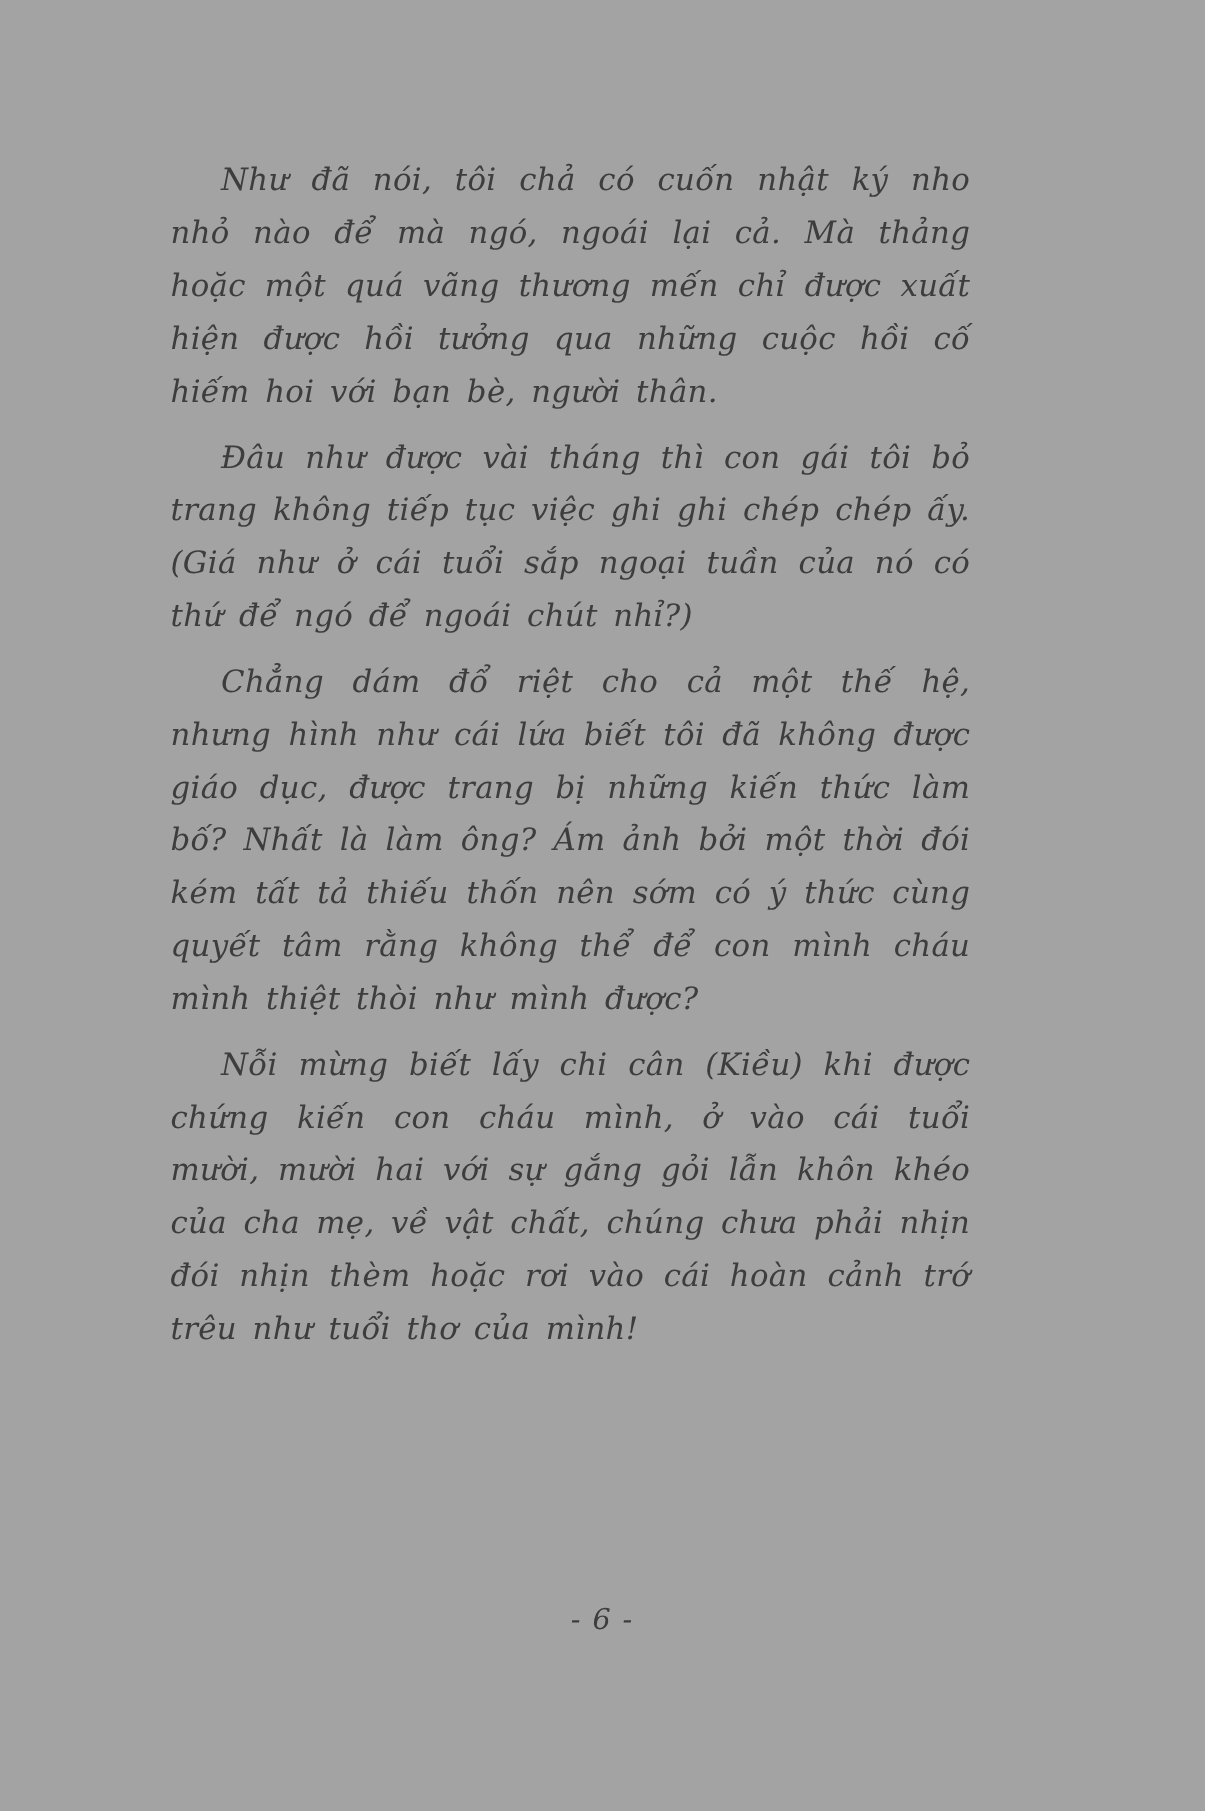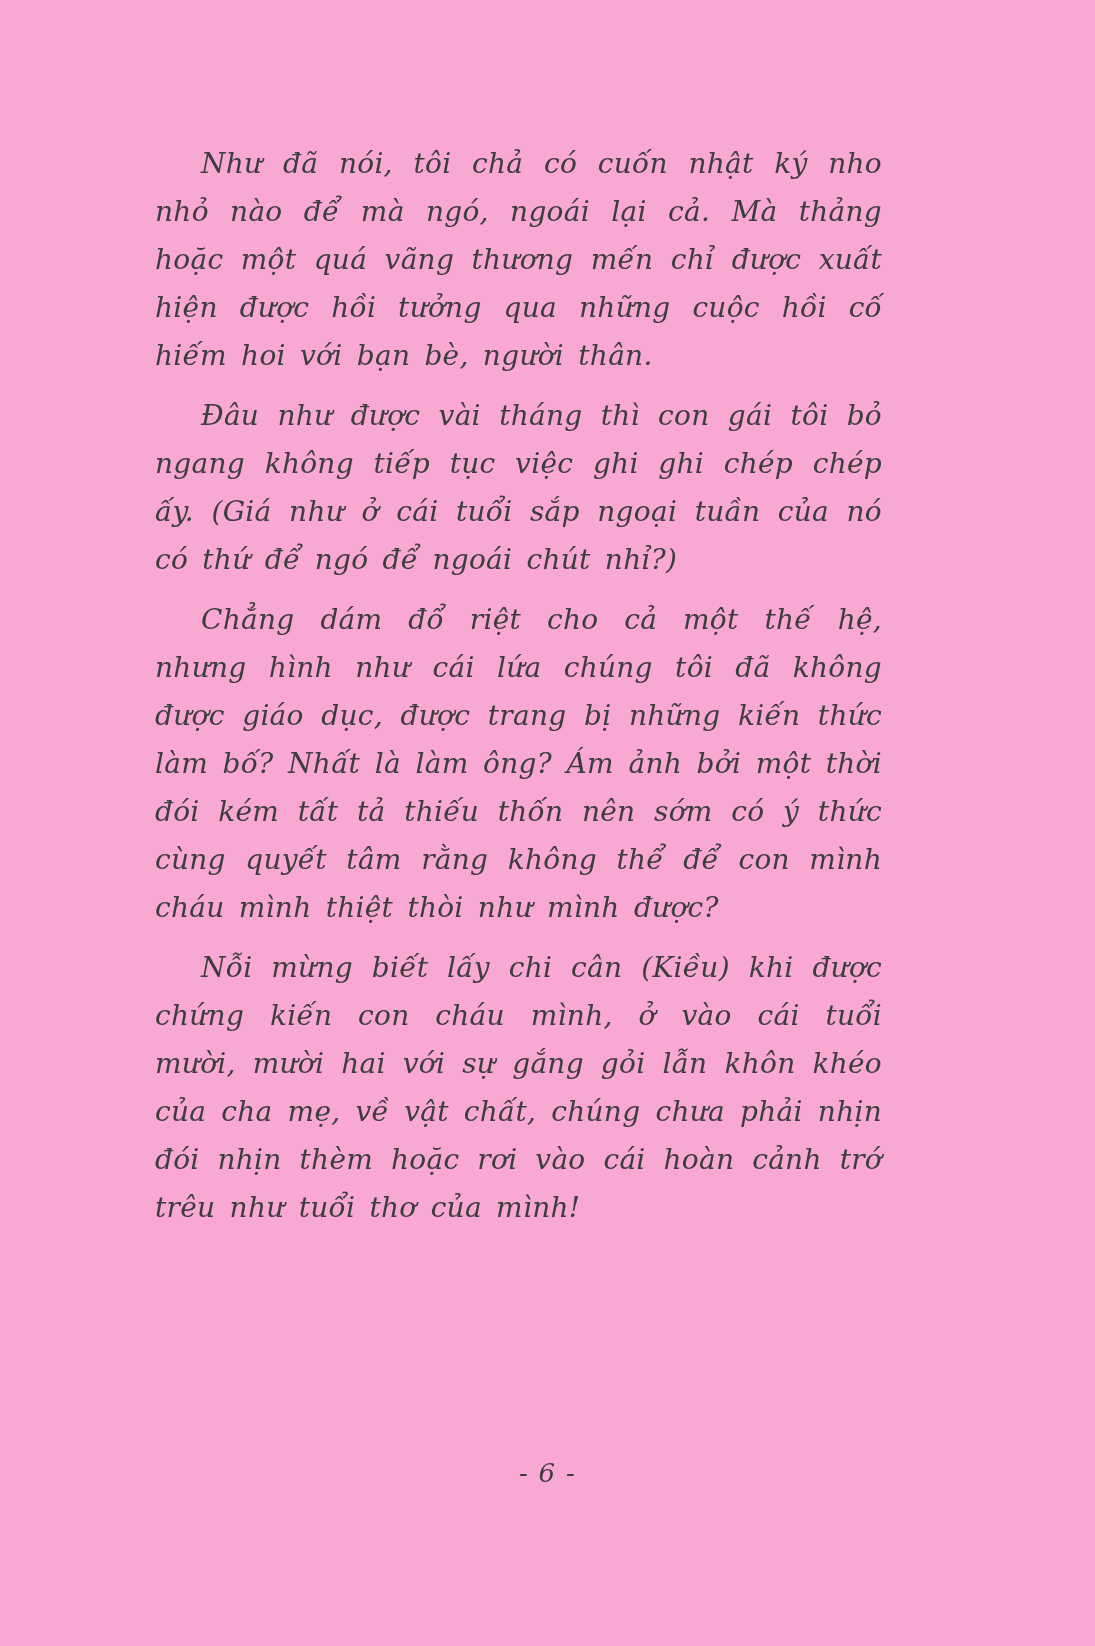--- a/index.html
+++ b/index.html
@@ -5,21 +5,21 @@
   html, body {
     margin: 0;
     padding: 0;
     background: #ffffff;
   }
   .page {
     position: relative;
     width: 1095px;
     height: 1646px;
     margin: 0 auto;
-    background: #f9a8d4;
+    background: #a3a3a3;
     font-family: "DejaVu Serif", "Liberation Serif", serif;
     font-style: italic;
     color: #3d3d3d;
     overflow: hidden;
   }
   .text-block {
     position: absolute;
     left: 155px;
     top: 140px;
     width: 727px;
@@ -43,18 +43,18 @@
     letter-spacing: 0.05em;
     color: #3d3d3d;
   }
 </style>
 </head>
 <body>
 
 <div class="page">
   <div class="text-block">
     <p>Như đã nói, tôi chả có cuốn nhật ký nho nhỏ nào để mà ngó, ngoái lại cả. Mà thảng hoặc một quá vãng thương mến chỉ được xuất hiện được hồi tưởng qua những cuộc hồi cố hiếm hoi với bạn bè, người thân.</p>
-    <p>Đâu như được vài tháng thì con gái tôi bỏ ngang không tiếp tục việc ghi ghi chép chép ấy. (Giá như ở cái tuổi sắp ngoại tuần của nó có thứ để ngó để ngoái chút nhỉ?)</p>
-    <p>Chẳng dám đổ riệt cho cả một thế hệ, nhưng hình như cái lứa chúng tôi đã không được giáo dục, được trang bị những kiến thức làm bố? Nhất là làm ông? Ám ảnh bởi một thời đói kém tất tả thiếu thốn nên sớm có ý thức cùng quyết tâm rằng không thể để con mình cháu mình thiệt thòi như mình được?</p>
+    <p>Đâu như được vài tháng thì con gái tôi bỏ trang không tiếp tục việc ghi ghi chép chép ấy. (Giá như ở cái tuổi sắp ngoại tuần của nó có thứ để ngó để ngoái chút nhỉ?)</p>
+    <p>Chẳng dám đổ riệt cho cả một thế hệ, nhưng hình như cái lứa biết tôi đã không được giáo dục, được trang bị những kiến thức làm bố? Nhất là làm ông? Ám ảnh bởi một thời đói kém tất tả thiếu thốn nên sớm có ý thức cùng quyết tâm rằng không thể để con mình cháu mình thiệt thòi như mình được?</p>
     <p>Nỗi mừng biết lấy chi cân (Kiều) khi được chứng kiến con cháu mình, ở vào cái tuổi mười, mười hai với sự gắng gỏi lẫn khôn khéo của cha mẹ, về vật chất, chúng chưa phải nhịn đói nhịn thèm hoặc rơi vào cái hoàn cảnh trớ trêu như tuổi thơ của mình!</p>
   </div>
   <div class="page-number">- 6 -</div>
 </div>
 
 </body></html>

